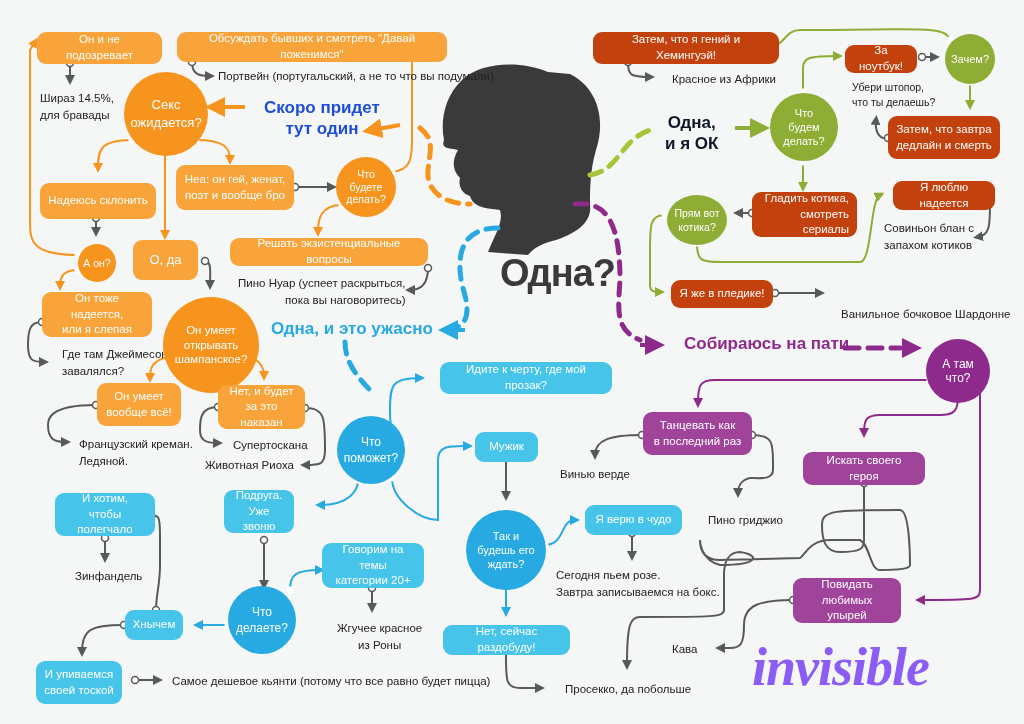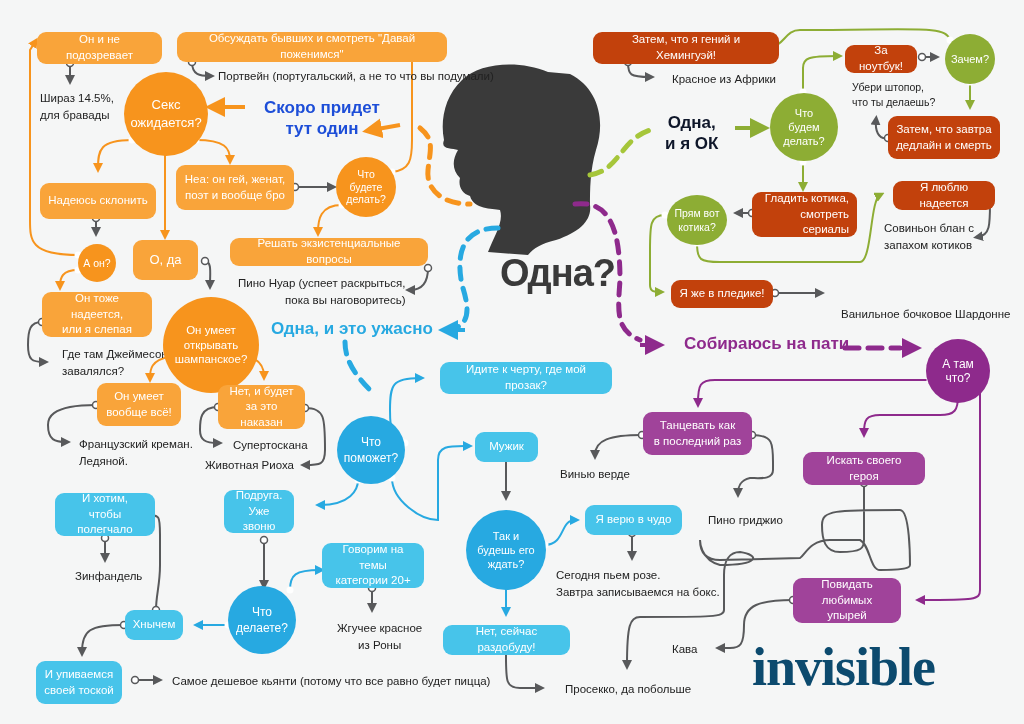--- a/index.html
+++ b/index.html
@@ -16,21 +16,21 @@
   .g2{background:#8dad34;}
   .p1{background:#a0439a;}
   .p2{background:#8e2a8c;}
   .wine{position:absolute;color:#222;font-size:11.5px;line-height:1.45;white-space:pre-line;font-family:"Liberation Sans",sans-serif;}
   .heading{position:absolute;font-weight:bold;font-size:17px;line-height:1.25;white-space:pre-line;font-family:"Liberation Sans",sans-serif;}
   .h-orange{color:#1d4ed8;}
   .h-blue{color:#27a9e1;}
   .h-green{color:#0f172a;}
   .h-purple{color:#8e2a8c;margin-left:8px;}
   .title{position:absolute;font-weight:bold;font-size:38px;color:#3a3a3a;font-family:"Liberation Sans",sans-serif;letter-spacing:-1px;}
-  .logo{position:absolute;font-weight:bold;font-size:54px;color:#0c4a6e;font-family:"Liberation Serif",serif;letter-spacing:-1px;}
+  .logo{position:absolute;font-style:italic;font-weight:bold;font-size:54px;color:#8b5cf6;font-family:"Liberation Serif",serif;letter-spacing:-1px;}
 </style>
 </head>
 <body>
 
 <svg id="canvas" viewBox="0 0 1024 724" xmlns="http://www.w3.org/2000/svg">
   <defs>
     <marker id="ag" viewBox="0 0 10 10" refX="5" refY="5" markerWidth="5" markerHeight="5" orient="auto">
         <path d="M0,0 L10,5 L0,10 z" fill="#58595b"></path>
       </marker>
     <marker id="ao" viewBox="0 0 10 10" refX="5" refY="5" markerWidth="5" markerHeight="5" orient="auto">

